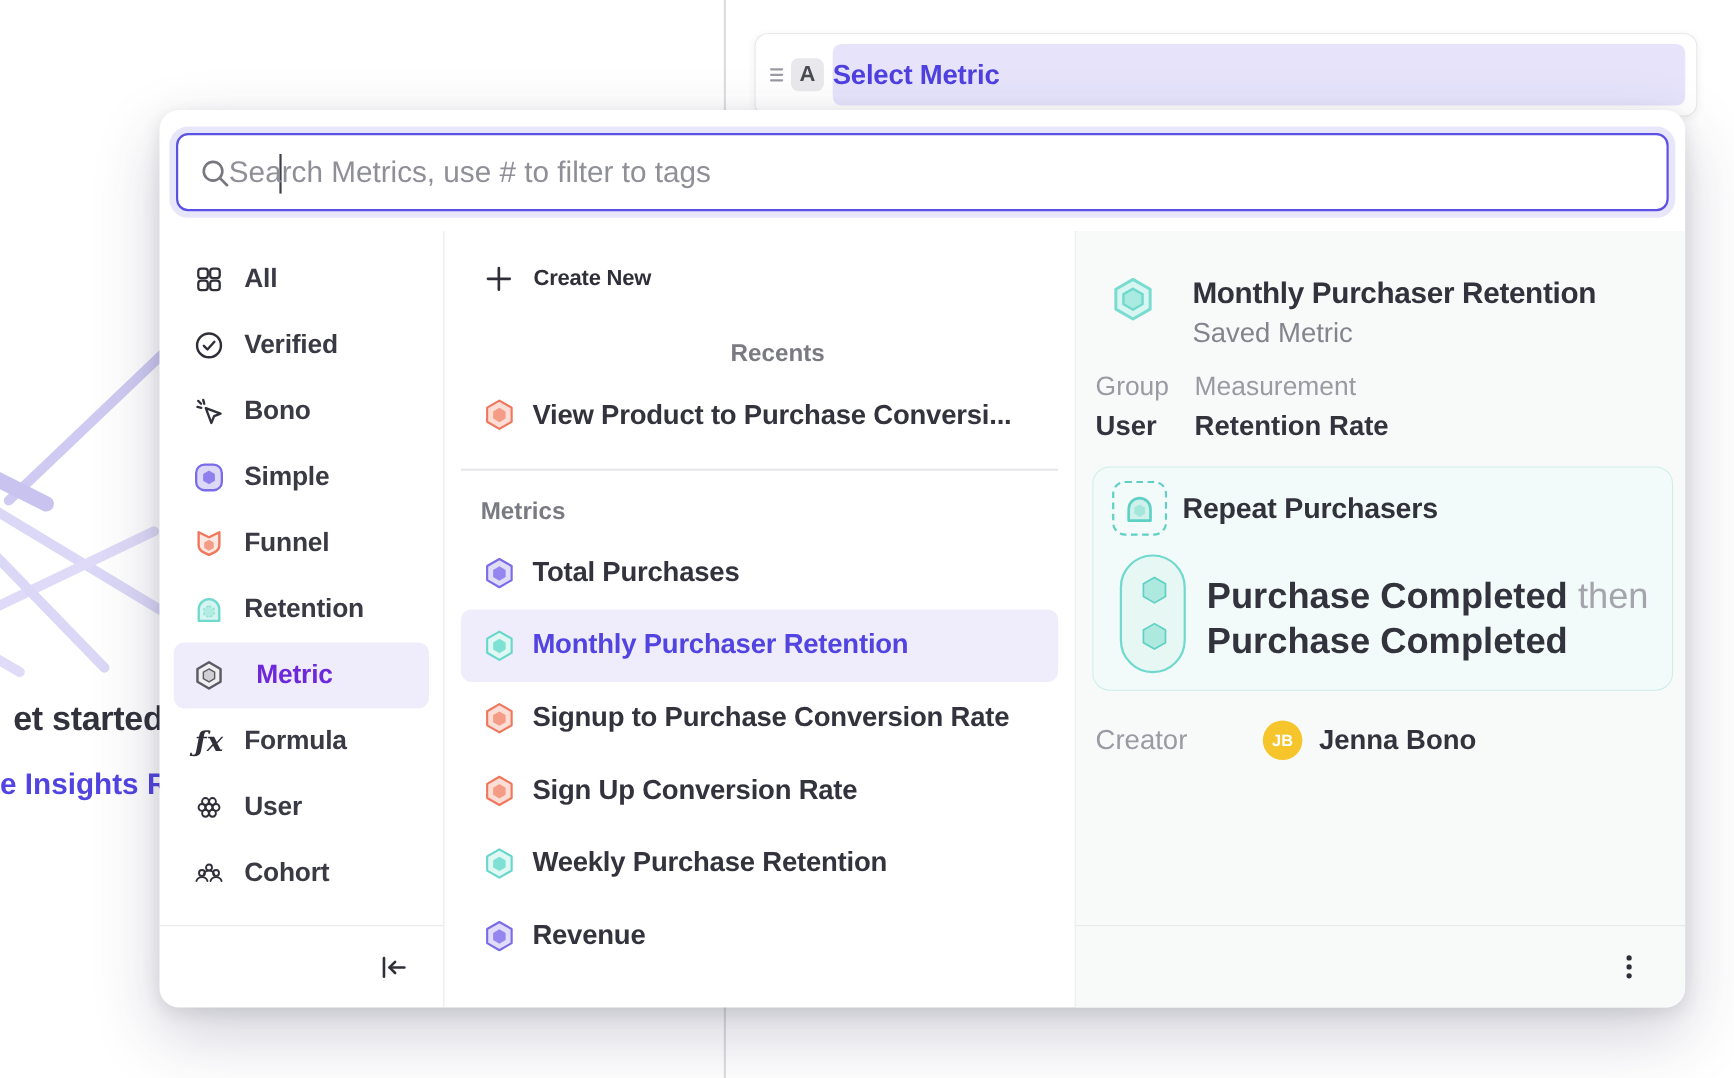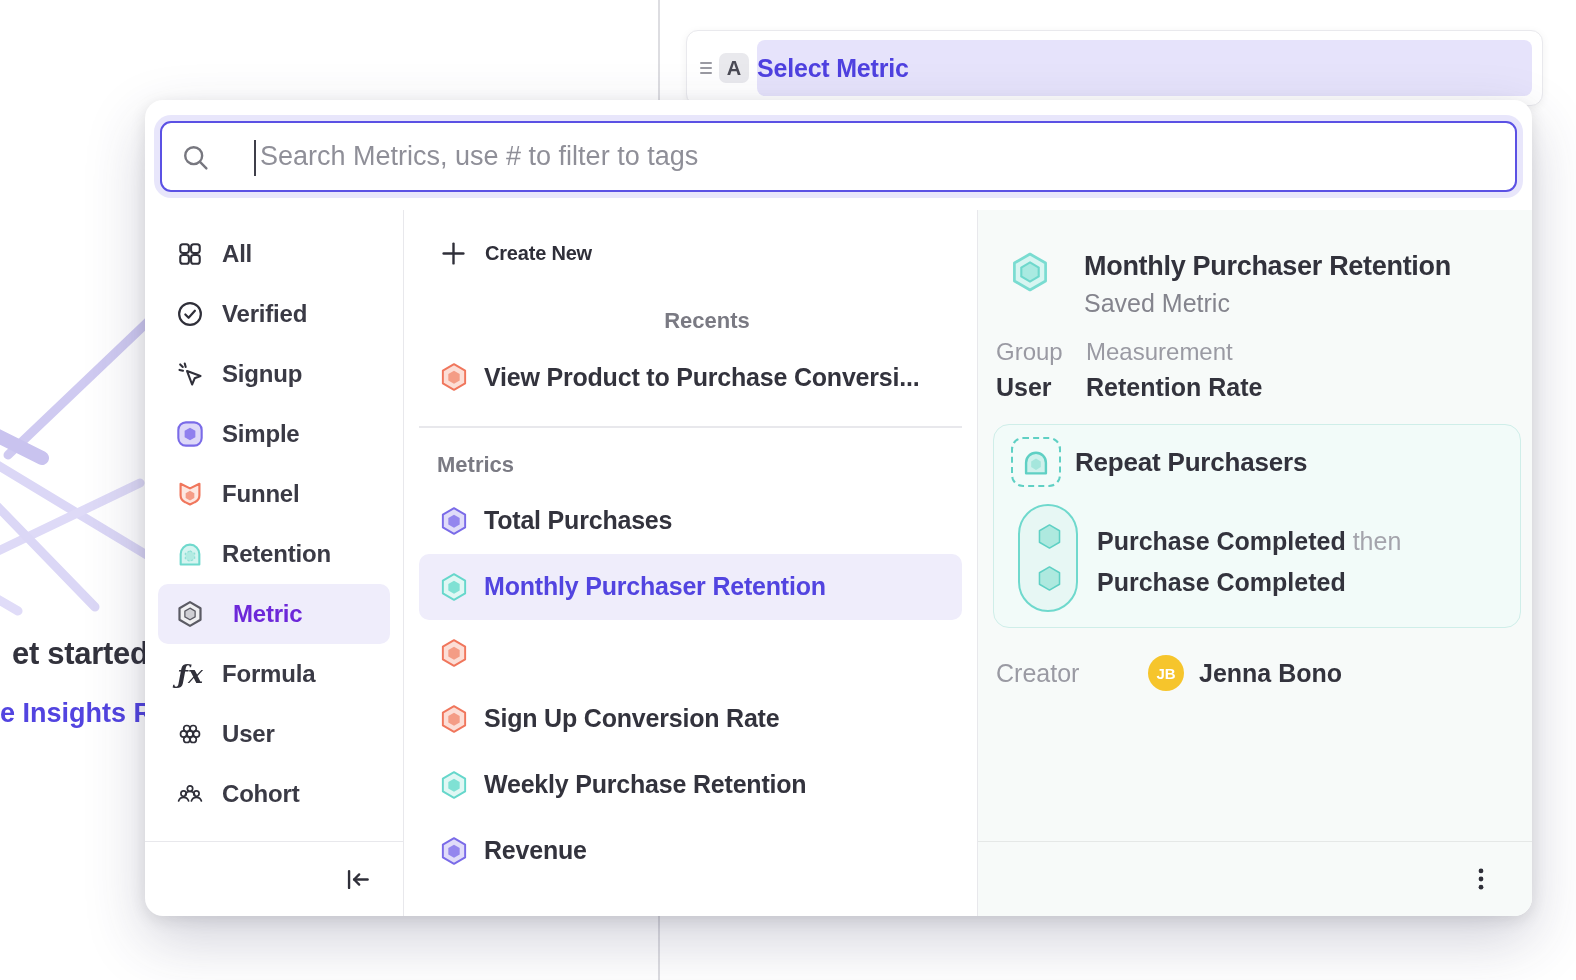--- a/index.html
+++ b/index.html
@@ -26,21 +26,21 @@
   
   .modal { position:absolute; left:145px; top:100px; width:1387px; height:816px; background:#fff;
     border-radius:18px; box-shadow:0 24px 60px rgba(50,50,90,0.22), 0 4px 16px rgba(0,0,0,0.10); z-index:2; overflow:hidden; }
 
   .search-wrap { position:absolute; left:15px; top:21px; width:1357px; height:71px;
     border:2px solid #5b51e4; border-radius:11px; background:#fff;
     box-shadow:0 0 0 6px rgba(109,100,232,0.16); }
   .search-wrap .mag { position:absolute; left:19px; top:20px; }
   .search-caret { position:absolute; left:92px; top:17px; width:2px; height:36px; background:#3f3f4a; }
   .search-input { position:absolute; inset:0; width:100%; height:100%; border:none; outline:none; background:transparent;
-    padding-left:98px; font-size:27px; font-family:"Liberation Sans", sans-serif; color:#3a3a45; }
+    padding-left:46px; font-size:27px; font-family:"Liberation Sans", sans-serif; color:#3a3a45; }
   .search-input::placeholder { color:#8f8f98; }
 
   .cols { position:absolute; left:0; top:110px; right:0; bottom:0; display:flex; }
   .col-side   { width:258px; position:relative; }
   .col-mid    { width:575px; position:relative; border-left:1.5px solid #e8e8ec; border-right:1.5px solid #e8e8ec; }
   .col-detail { flex:1; position:relative; background:#f7faf9; }
 
   
   .side-list { padding-top:14px; }
   .side-item { height:60px; margin:0 13px; border-radius:10px; display:flex; align-items:center; padding-left:17px; cursor:pointer; }
@@ -87,21 +87,21 @@
   .repeat-card { position:absolute; left:15px; top:214px; width:528px; height:204px; background:#f2fbf9;
     border:1.5px solid #cfeee9; border-radius:16px; }
   .repeat-head { position:absolute; left:17px; top:12px; display:flex; align-items:center; }
   .dashed-chip { width:50px; height:50px; border:2px dashed #5fd0c4; border-radius:12px;
     display:flex; align-items:center; justify-content:center; }
   .repeat-title { margin-left:14px; font-size:26px; font-weight:700; color:#32323c; letter-spacing:-0.2px; }
   .step-capsule { position:absolute; left:24px; top:79px; width:60px; height:108px; background:#e7f7f4;
     border:2px solid #6fd9cd; border-radius:32px; }
   .step-capsule svg { position:absolute; left:16px; }
   .step-lines { position:absolute; left:103px; top:96px; }
-  .step-line { font-size:25px; font-weight:700; color:#33333d; line-height:41px; white-space:nowrap; }
+  .step-line { font-size:33px; font-weight:700; color:#33333d; line-height:41px; white-space:nowrap; }
   .step-conn { font-weight:400; color:#a4a4ac; }
   .creator-row { position:absolute; left:18px; top:445px; display:flex; align-items:center; }
   .creator-label { font-size:25px; color:#9a9aa3; width:152px; }
   .avatar { width:36px; height:36px; border-radius:50%; background:#f6c52c; color:#fff; font-size:15px; font-weight:700;
     display:flex; align-items:center; justify-content:center; }
   .creator-name { margin-left:15px; font-size:25px; font-weight:600; color:#33333d; }
   .detail-footer { position:absolute; left:0; right:0; bottom:0; height:75px; border-top:1.5px solid #e5e8e7;
     display:flex; align-items:center; justify-content:flex-end; padding-right:38px; }
   .kebab-btn { cursor:pointer; display:flex; }
 </style>
@@ -169,21 +169,21 @@
         </div>
         <div class="side-item">
           <span class="icn">
             <svg width="28" height="28" viewBox="0 0 24 24" fill="none" stroke="#2f2f39" stroke-width="1.8" stroke-linecap="round" stroke-linejoin="round">
               <path d="M9.5 9.5 L21 13.7 L16 15.7 L13.8 21 Z"></path>
               <line x1="3" y1="8.5" x2="6" y2="9.2"></line>
                 <line x1="7.5" y1="3" x2="8.3" y2="6"></line>
                 <line x1="3.6" y1="3.8" x2="5.8" y2="6"></line>
               </svg>
           </span>
-          <span class="side-label">Signup</span>
+          <span class="side-label">Bono</span>
         </div>
         <div class="side-item">
           <span class="icn">
             <svg width="28" height="28" viewBox="0 0 24 24">
               <rect x="2" y="2" width="20" height="20" rx="6.5" fill="#ddd8f8" stroke="#7a6be8" stroke-width="1.8"></rect>
               <path d="M12 6.6 L16.6 9.3 V14.7 L12 17.4 L7.4 14.7 V9.3 Z" fill="#8f80ee"></path>
               </svg>
           </span>
           <span class="side-label">Simple</span>
         </div>
@@ -302,20 +302,21 @@
         </span>
         <span class="mid-label">Monthly Purchaser Retention</span>
       </div>
       <div class="mid-row">
         <span class="icn">
           <svg width="30" height="30" viewBox="0 0 28 28">
             <path d="M14 2 L24.4 8 V20 L14 26 L3.6 20 V8 Z" class="hex-outer-orange" stroke-width="1.8" stroke-linejoin="round"></path>
             <path d="M14 8.2 L19.3 11.3 V17.3 L14 20.4 L8.7 17.3 V11.3 Z" class="hex-inner-orange"></path>
             </svg>
         </span>
+        <span class="mid-label">Signup to Purchase Conversion Rate</span>
       </div>
       <div class="mid-row">
         <span class="icn">
           <svg width="30" height="30" viewBox="0 0 28 28">
             <path d="M14 2 L24.4 8 V20 L14 26 L3.6 20 V8 Z" class="hex-outer-orange" stroke-width="1.8" stroke-linejoin="round"></path>
             <path d="M14 8.2 L19.3 11.3 V17.3 L14 20.4 L8.7 17.3 V11.3 Z" class="hex-inner-orange"></path>
             </svg>
         </span>
         <span class="mid-label">Sign Up Conversion Rate</span>
       </div>

